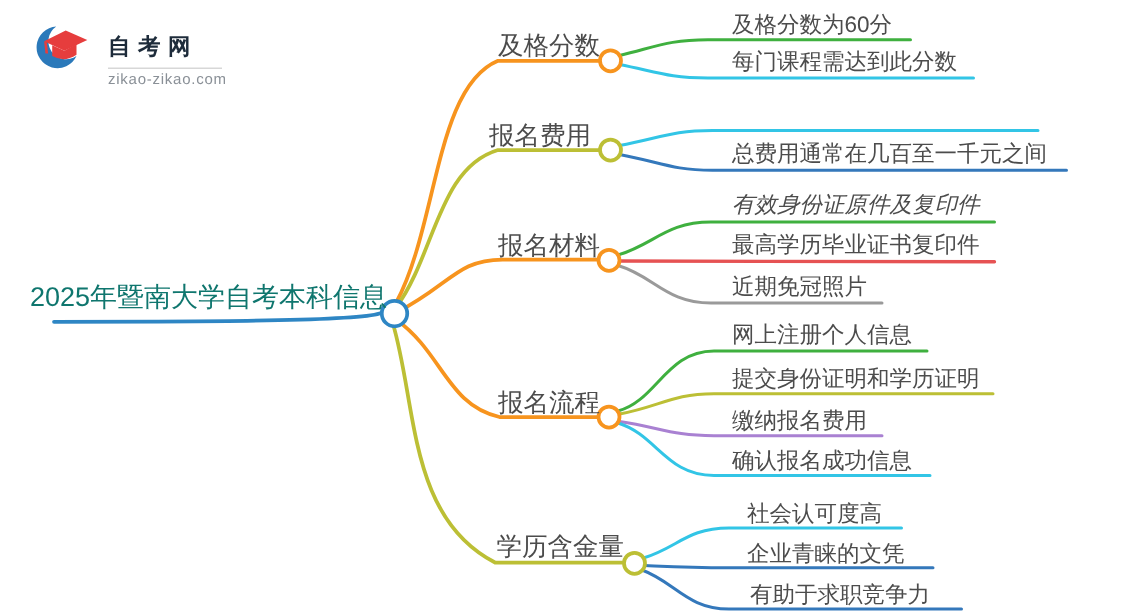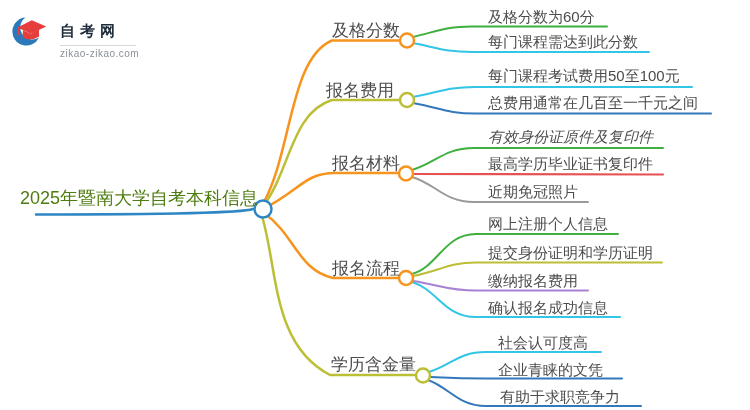--- a/index.html
+++ b/index.html
@@ -4,22 +4,22 @@
 <style>
   html,body{margin:0;padding:0;background:#ffffff;}
   .stage{
     position:relative;width:750px;height:410px;background:#ffffff;overflow:hidden;
     font-family:"Liberation Sans","DejaVu Sans",sans-serif;
   }
   .lines{position:absolute;left:0;top:0;}
   .node{position:absolute;white-space:nowrap;color:#4c4c4c;}
   .leaf{font-size:15px;line-height:17px;}
   .branch{font-size:17px;line-height:19px;text-align:right;}
-  .center-title{font-size:18px;line-height:21px;text-align:right;color:#4d7c0f;}
-  .logo{position:absolute;left:12px;top:14px;display:flex;align-items:flex-start;}
+  .center-title{font-size:18px;line-height:21px;text-align:right;color:#0f766e;}
+  .logo{position:absolute;left:24px;top:14px;display:flex;align-items:flex-start;}
   .logo-text{margin-left:12px;}
   .logo-title{font-size:15px;font-weight:bold;color:#1d2b3a;letter-spacing:5px;padding-top:8px;}
   .logo-divider{height:1px;background:#d7d7d7;width:76px;margin-top:4px;}
   .logo-domain{font-size:10px;color:#8a9097;margin-top:2px;letter-spacing:0.5px;}
 </style>
 </head>
 <body>
 
 <div class="stage">
 
@@ -77,21 +77,20 @@
 
   <div class="node branch" style="left:320px;top:21px;width:80px;">及格分数</div>
   <div class="node branch" style="left:320px;top:81px;width:80px;text-align:center;">报名费用</div>
   <div class="node branch" style="left:320px;top:154px;width:80px;">报名材料</div>
   <div class="node branch" style="left:320px;top:259px;width:80px;">报名流程</div>
   <div class="node branch" style="left:330px;top:355px;width:86px;">学历含金量</div>
 
   <div class="node leaf" style="left:488px;top:8px;">及格分数为60分</div>
   <div class="node leaf" style="left:488px;top:33px;">每门课程需达到此分数</div>
 
-  <div class="node leaf" style="left:488px;top:67px;">每门课程考试费用50至100元</div>
   <div class="node leaf" style="left:488px;top:94px;">总费用通常在几百至一千元之间</div>
 
   <div class="node leaf" style="left:488px;top:128px;font-style:italic;">有效身份证原件及复印件</div>
   <div class="node leaf" style="left:488px;top:155px;">最高学历毕业证书复印件</div>
   <div class="node leaf" style="left:488px;top:183px;">近期免冠照片</div>
 
   <div class="node leaf" style="left:488px;top:215px;">网上注册个人信息</div>
   <div class="node leaf" style="left:488px;top:244px;">提交身份证明和学历证明</div>
   <div class="node leaf" style="left:488px;top:272px;">缴纳报名费用</div>
   <div class="node leaf" style="left:498px;top:334px;">社会认可度高</div>

